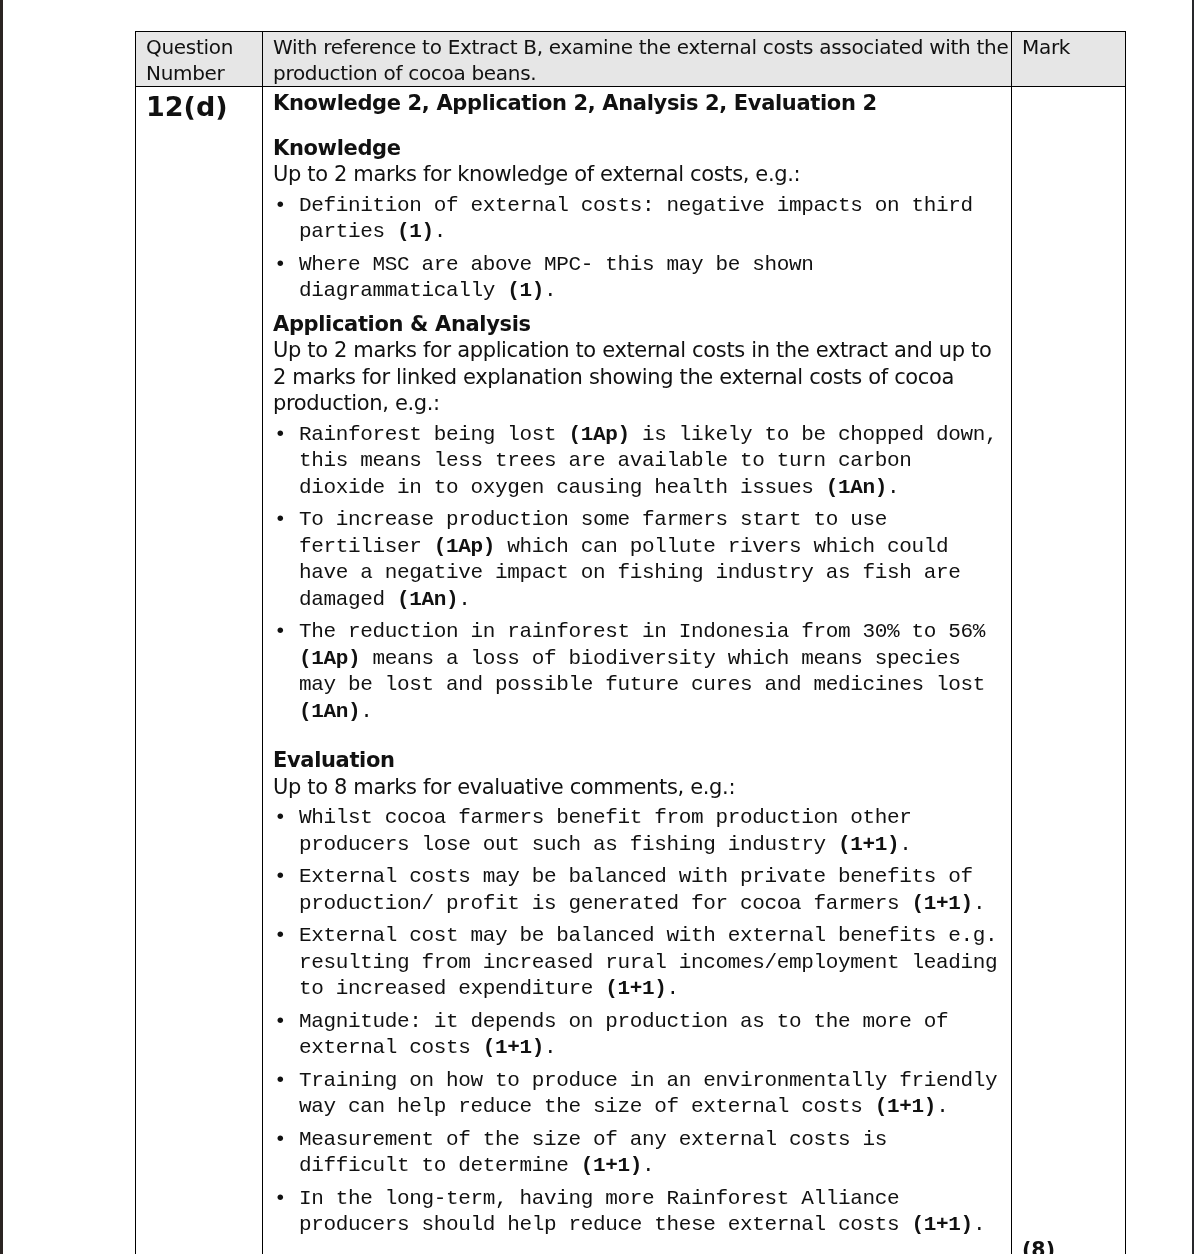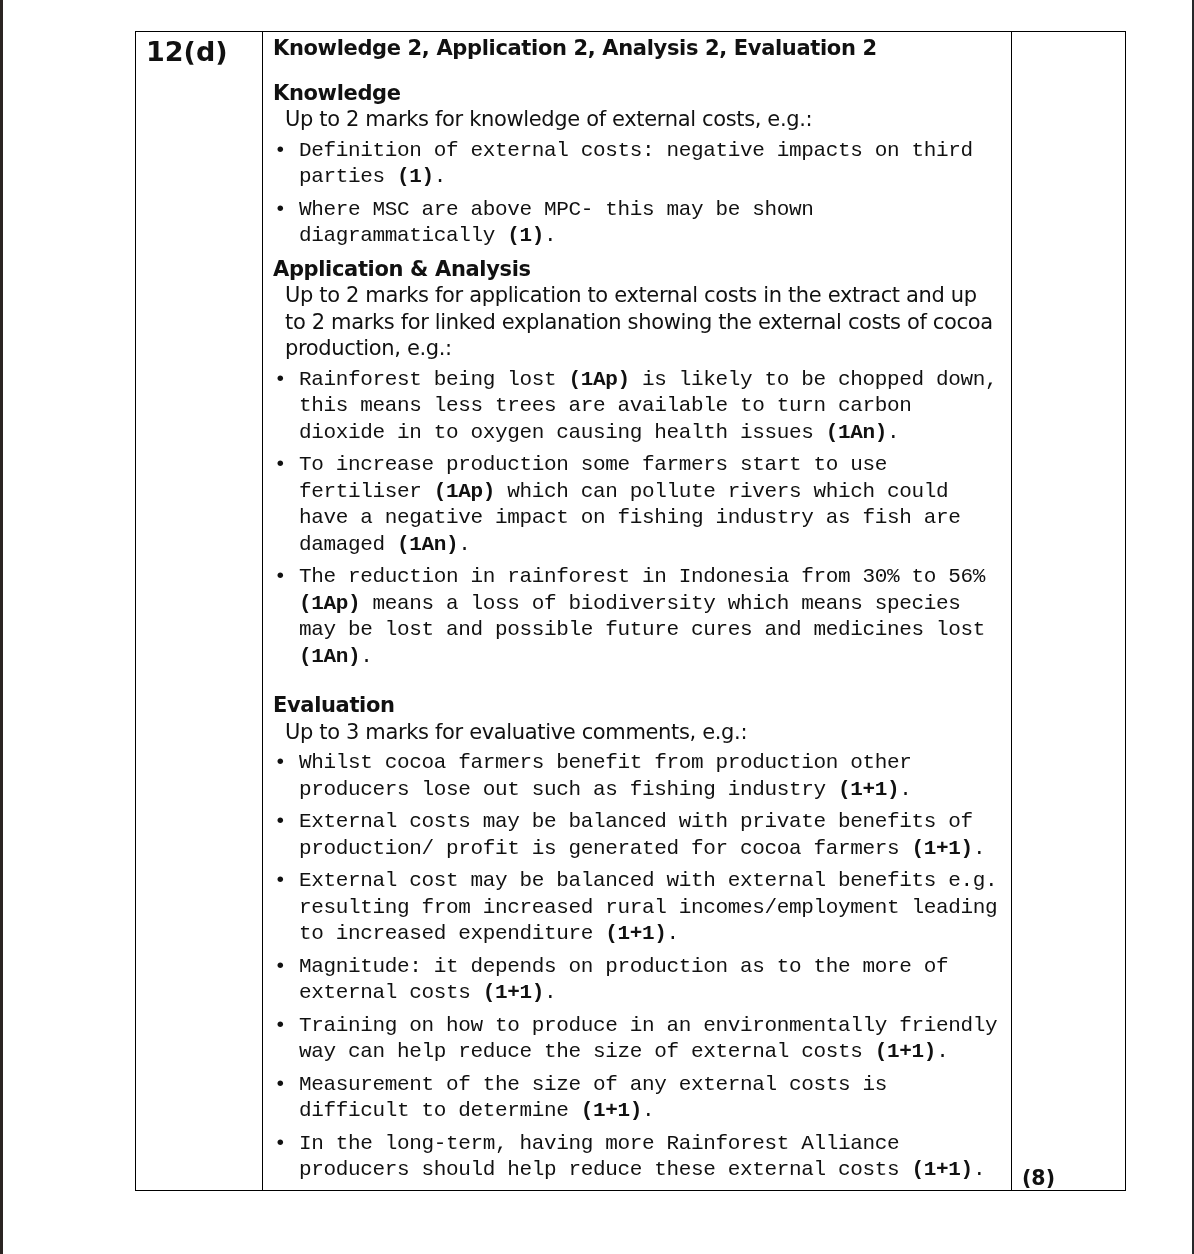--- a/index.html
+++ b/index.html
@@ -14,21 +14,21 @@
     border-collapse:collapse; table-layout:fixed;
   }
   table.ms td { border:1.5px solid #000; vertical-align:top; padding:0; }
   col.c1 { width:127px; } col.c2 { width:749px; } col.c3 { width:114px; }
   tr.head td { background:#e6e6e6; height:53px; font-size:20px; line-height:26px; }
   tr.head td .inner { padding:2px 0 0 10px; font-family:"DejaVu Sans", sans-serif; letter-spacing:-0.3px; }
   .qnum { font-weight:bold; font-size:27px; padding:4px 0 0 10px; }
   .content { padding:3px 8px 6px 10px; font-size:21px; line-height:26.5px; letter-spacing:-0.35px; }
   .aos { font-weight:bold; margin-bottom:18px; }
   .sec-h { font-weight:bold; margin-top:0px; }
-  .sec-intro { margin-bottom:5px;margin-left:12px; }
+  .sec-intro { margin-bottom:5px; }
   ul { margin:0; padding:0; list-style:none; }
   li { position:relative; padding-left:26px; margin-bottom:6px;font-family:Liberation Mono, monospace; }
   li::before { content:"•"; position:absolute; left:1px; top:0; }
   b.m { font-weight:bold; }
   .gap { height:16px; }
   .markcell { position:relative; }
   .total { position:absolute; left:10px; bottom:0px; font-weight:bold; font-size:20.5px; }
 </style>
 </head>
 <body>
@@ -36,20 +36,31 @@
 <div class="edge-left"></div>
 <div class="edge-right"></div>
 
 <table class="ms">
   <colgroup>
       <col class="c1">
       <col class="c2">
       <col class="c3">
     </colgroup>
   <tbody>
+      <tr class="head">
+    <td>
+          <div class="inner">Question Number</div>
+        </td>
+    <td>
+          <div class="inner">With reference to Extract B, examine the external costs associated with the production of cocoa beans.</div>
+        </td>
+    <td>
+          <div class="inner">Mark</div>
+        </td>
+  </tr>
   <tr>
     <td>
           <div class="qnum">12(d)</div>
         </td>
     <td>
       <div class="content">
         <div class="aos">Knowledge 2, Application 2, Analysis 2, Evaluation 2</div>
 
         <div class="sec-h">Knowledge</div>
         <div class="sec-intro">Up to 2 marks for knowledge of external costs, e.g.:</div>
@@ -61,29 +72,29 @@
         <div class="sec-h">Application &amp; Analysis</div>
         <div class="sec-intro">Up to 2 marks for application to external costs in the extract and up to 2 marks for linked explanation showing the external costs of cocoa production, e.g.:</div>
         <ul>
           <li><span>Rainforest being lost </span><b class="m">(1Ap)</b><span> is likely to be chopped down, this means less trees are available to turn carbon dioxide in to oxygen causing health issues </span><b class="m">(1An)</b><span>.</span></li>
           <li><span>To increase production some farmers start to use fertiliser </span><b class="m">(1Ap)</b><span> which can pollute rivers which could have a negative impact on fishing industry as fish are damaged </span><b class="m">(1An)</b><span>.</span></li>
           <li><span>The reduction in rainforest in Indonesia from 30% to 56% </span><b class="m">(1Ap)</b><span> means a loss of biodiversity which means species may be lost and possible future cures and medicines lost </span><b class="m">(1An)</b><span>.</span></li>
         </ul>
         <div class="gap"></div>
 
         <div class="sec-h">Evaluation</div>
-        <div class="sec-intro">Up to 3 marks for evaluative comments, e.g.:</div>
+        <div class="sec-intro">Up to 8 marks for evaluative comments, e.g.:</div>
         <ul>
           <li><span>Whilst cocoa farmers benefit from production other producers lose out such as fishing industry </span><b class="m">(1+1)</b><span>.</span></li>
           <li><span>External costs may be balanced with private benefits of production/ profit is generated for cocoa farmers </span><b class="m">(1+1)</b><span>.</span></li>
           <li><span>External cost may be balanced with external benefits e.g. resulting from increased rural incomes/employment leading to increased expenditure </span><b class="m">(1+1)</b><span>.</span></li>
           <li><span>Magnitude: it depends on production as to the more of external costs </span><b class="m">(1+1)</b><span>.</span></li>
           <li><span>Training on how to produce in an environmentally friendly way can help reduce the size of external costs </span><b class="m">(1+1)</b><span>.</span></li>
           <li><span>Measurement of the size of any external costs is difficult to determine </span><b class="m">(1+1)</b><span>.</span></li>
-          <li style="margin-bottom:0"><span>In the long-term, having more Rainforest Alliance producers should help reduce these external costs </span><b class="m">(1+1)</b><span>.</span></li>
+          <li style="margin-bottom:17px"><span>In the long-term, having more Rainforest Alliance producers should help reduce these external costs </span><b class="m">(1+1)</b><span>.</span></li>
         </ul>
       </div>
     </td>
     <td class="markcell">
       <div class="total">(8)</div>
     </td>
   </tr>
 </tbody>
   </table>
 

